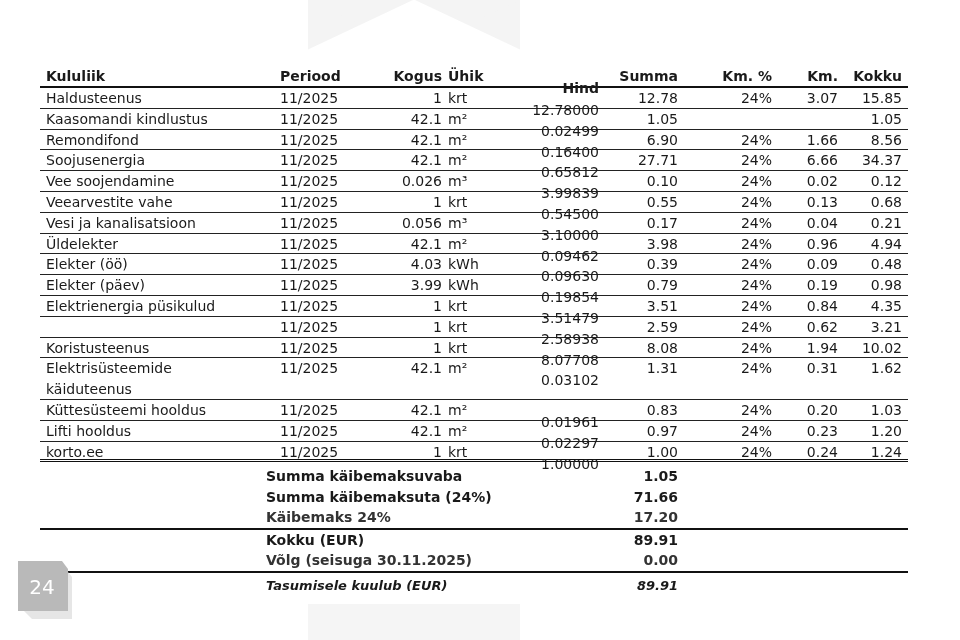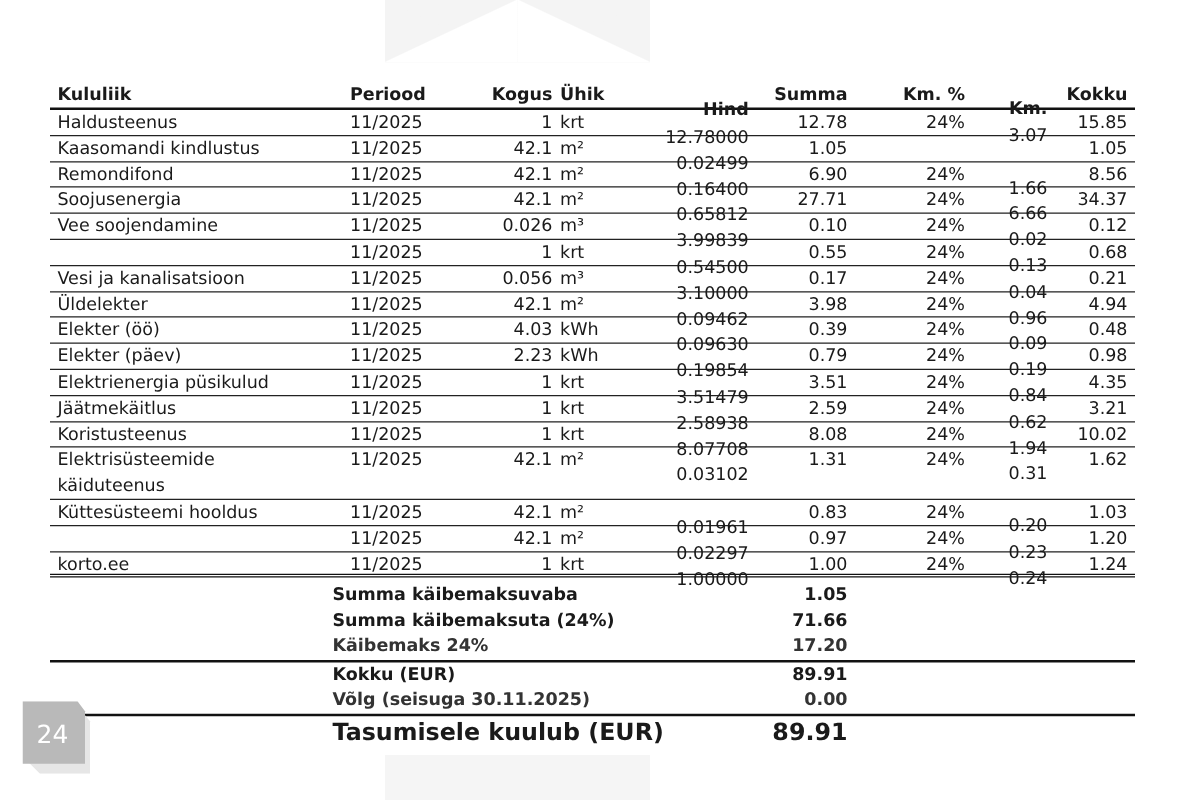--- a/index.html
+++ b/index.html
@@ -43,31 +43,31 @@
     .row.header { font-weight: bold; border-bottom: 2.4px solid #111; height: 22px; }
     .row.last { border-bottom: 3px double #111; }
     .c { position: absolute; top: 0; white-space: nowrap; }
     .c-name { left: 6px; width: 210px; white-space: normal; line-height: 20.8px; }
     .c-per { left: 240px; }
     .c-qty { right: 466px; text-align: center; }
     .c-unit { left: 408px; }
     .c-price { right: 309px; text-align: right; margin-top: 12px; }
     .c-sum { right: 230px; text-align: right; }
     .c-vatp { right: 136px; text-align: right; }
-    .c-vat { right: 70px; text-align: right; margin-top: 11px; }
+    .c-vat { right: 70px; text-align: right; }
     .c-total { right: 6px; text-align: right; }
 
     .summary { position: absolute; left: 40px; top: 466px; width: 868px; font-size: 14px; }
     .srow { position: relative; height: 20.5px; line-height: 20.5px; }
     .srow .label { position: absolute; left: 226px; text-align: center; }
     .srow .val { position: absolute; right: 230px; text-align: right; }
     .srow.bold { font-weight: bold; }
     .srow.light { color: #333; font-weight: bold; }
     .srow.rule { border-bottom: 2.2px solid #111; }
-    .srow.big { font-size: 19px; font-weight: bold; height: 26px; line-height: 26px; }
+    .srow.big { font-size: 13px; font-weight: bold; height: 26px; line-height: 26px; font-style: italic; }
 
     .badge {
       position: absolute; left: 18px; top: 561px; width: 58px; height: 58px;
     }
   </style>
 </head>
 <body>
 
 <div class="page">
   <div class="wm-top"></div>
@@ -136,20 +136,21 @@
           <span class="c c-per">11/2025</span>
           <span class="c c-qty">0.026</span>
           <span class="c c-unit">m³</span>
           <span class="c c-price">3.99839</span>
           <span class="c c-sum">0.10</span>
           <span class="c c-vatp">24%</span>
           <span class="c c-vat">0.02</span>
           <span class="c c-total">0.12</span>
         </div>
         <div class="row">
+          <span class="c c-name">Veearvestite vahe</span>
           <span class="c c-per">11/2025</span>
           <span class="c c-qty">1</span>
           <span class="c c-unit">krt</span>
           <span class="c c-price">0.54500</span>
           <span class="c c-sum">0.55</span>
           <span class="c c-vatp">24%</span>
           <span class="c c-vat">0.13</span>
           <span class="c c-total">0.68</span>
         </div>
         <div class="row">
@@ -181,41 +182,40 @@
           <span class="c c-unit">kWh</span>
           <span class="c c-price">0.09630</span>
           <span class="c c-sum">0.39</span>
           <span class="c c-vatp">24%</span>
           <span class="c c-vat">0.09</span>
           <span class="c c-total">0.48</span>
         </div>
         <div class="row">
           <span class="c c-name">Elekter (päev)</span>
           <span class="c c-per">11/2025</span>
-          <span class="c c-qty">2.23</span>
+          <span class="c c-qty">3.99</span>
           <span class="c c-unit">kWh</span>
           <span class="c c-price">0.19854</span>
           <span class="c c-sum">0.79</span>
           <span class="c c-vatp">24%</span>
           <span class="c c-vat">0.19</span>
           <span class="c c-total">0.98</span>
         </div>
         <div class="row">
           <span class="c c-name">Elektrienergia püsikulud</span>
           <span class="c c-per">11/2025</span>
           <span class="c c-qty">1</span>
           <span class="c c-unit">krt</span>
           <span class="c c-price">3.51479</span>
           <span class="c c-sum">3.51</span>
           <span class="c c-vatp">24%</span>
           <span class="c c-vat">0.84</span>
           <span class="c c-total">4.35</span>
         </div>
         <div class="row">
-          <span class="c c-name">Jäätmekäitlus</span>
           <span class="c c-per">11/2025</span>
           <span class="c c-qty">1</span>
           <span class="c c-unit">krt</span>
           <span class="c c-price">2.58938</span>
           <span class="c c-sum">2.59</span>
           <span class="c c-vatp">24%</span>
           <span class="c c-vat">0.62</span>
           <span class="c c-total">3.21</span>
         </div>
         <div class="row">
@@ -245,20 +245,21 @@
           <span class="c c-per">11/2025</span>
           <span class="c c-qty">42.1</span>
           <span class="c c-unit">m²</span>
           <span class="c c-price">0.01961</span>
           <span class="c c-sum">0.83</span>
           <span class="c c-vatp">24%</span>
           <span class="c c-vat">0.20</span>
           <span class="c c-total">1.03</span>
         </div>
         <div class="row">
+          <span class="c c-name">Lifti hooldus</span>
           <span class="c c-per">11/2025</span>
           <span class="c c-qty">42.1</span>
           <span class="c c-unit">m²</span>
           <span class="c c-price">0.02297</span>
           <span class="c c-sum">0.97</span>
           <span class="c c-vatp">24%</span>
           <span class="c c-vat">0.23</span>
           <span class="c c-total">1.20</span>
         </div>
         <div class="row last">

